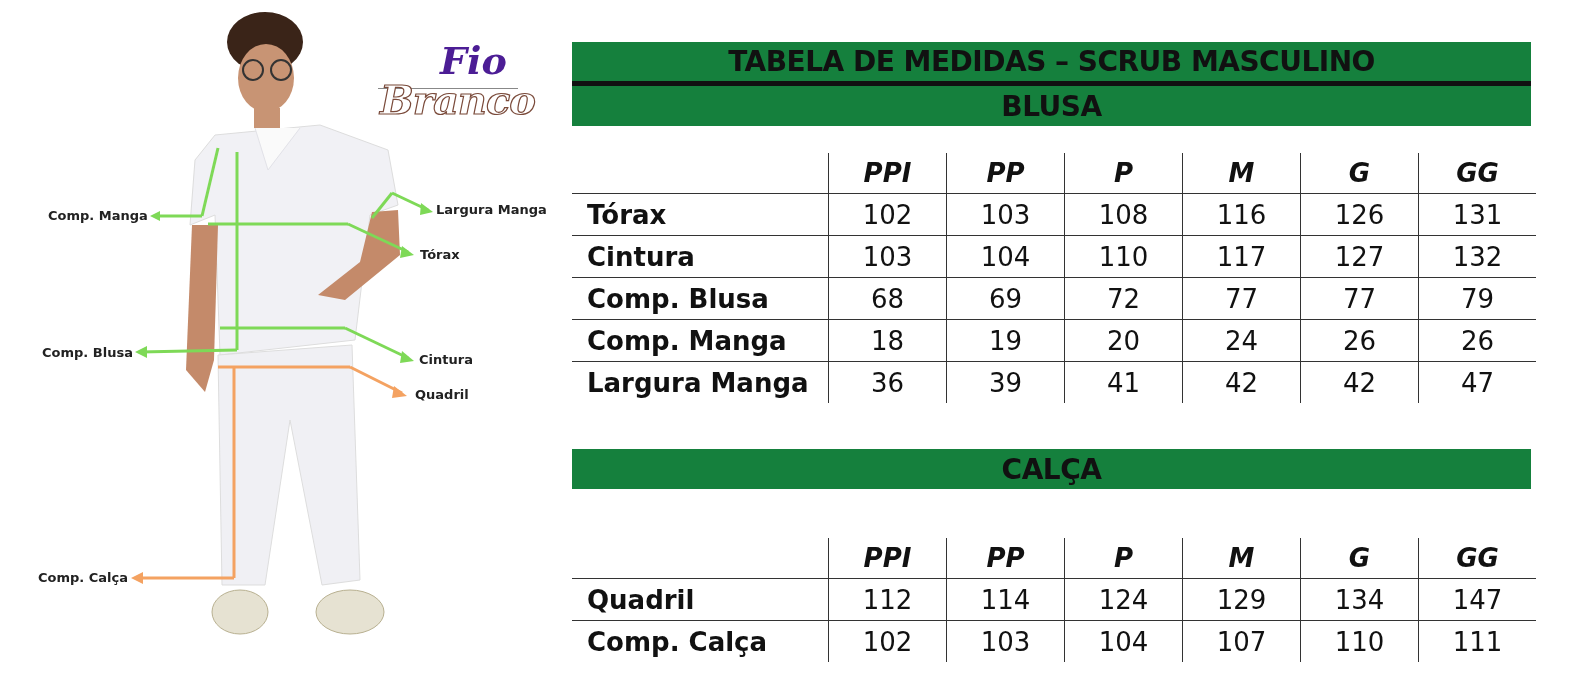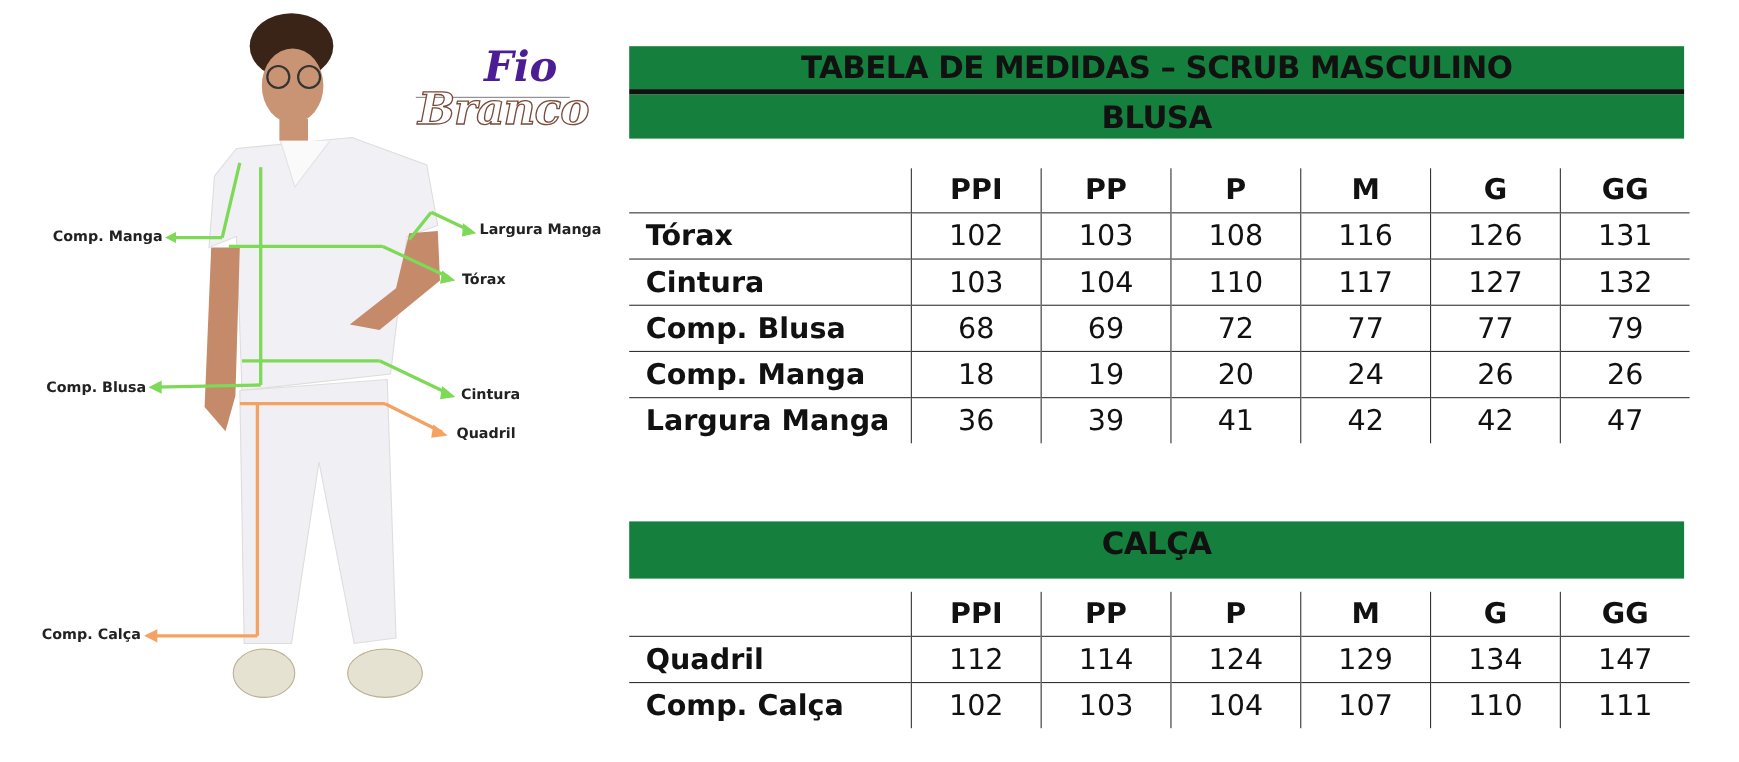--- a/index.html
+++ b/index.html
@@ -13,25 +13,25 @@
   .logo { position:absolute; left:378px; top:38px; width:150px; height:86px; }
   .logo .fio { position:absolute; left:62px; top:0; font-family:"DejaVu Serif", serif; font-style:italic; font-weight:bold; font-size:38px; color:#4c1d95; }
   .logo .branco { position:absolute; left:2px; top:38px; font-family:"DejaVu Serif", serif; font-style:italic; font-size:40px; color:#fff; -webkit-text-stroke:1.2px #7a4a3a; letter-spacing:-1px;font-weight:bold; }
   .logo .line { position:absolute; left:0; top:50px; width:140px; height:1px; background:#888; }
 
   
   .banner { position:absolute; left:572px; width:959px; background:#15803d; text-align:center; font-family:"DejaVu Sans", sans-serif; font-weight:bold; font-size:28px; color:#111; letter-spacing:-0.5px; }
   .title-banner { top:42px; height:39px; line-height:40px; }
   .title-rule { position:absolute; left:572px; top:81px; width:959px; height:5px; background:#111; }
   .blusa-banner { top:86px; height:40px; line-height:42px; }
-  .calca-banner { top:474px; height:52px; line-height:42px; }
+  .calca-banner { top:449px; height:40px; line-height:42px; }
 
   table.sz { position:absolute; left:572px; border-collapse:collapse; font-family:"DejaVu Sans", sans-serif; }
   table.sz td, table.sz th { padding:0; height:41px; text-align:center; font-size:26px; color:#111; }
-  table.sz th { font-weight:bold; height:40px; }
+  table.sz th { font-weight:bold; height:40px;font-style:italic; }
   table.sz td.rowlabel { text-align:left; font-weight:bold; padding-left:15px; width:241px; }
   table.sz th.corner { width:256px; }
   table.sz .c { width:117px; border-left:1.5px solid #333; }
   table.sz tr.body td { border-top:1.5px solid #333; }
   .blusa-table { top:153px; }
   .calca-table { top:538px; }
 </style>
 </head>
 <body>
 

